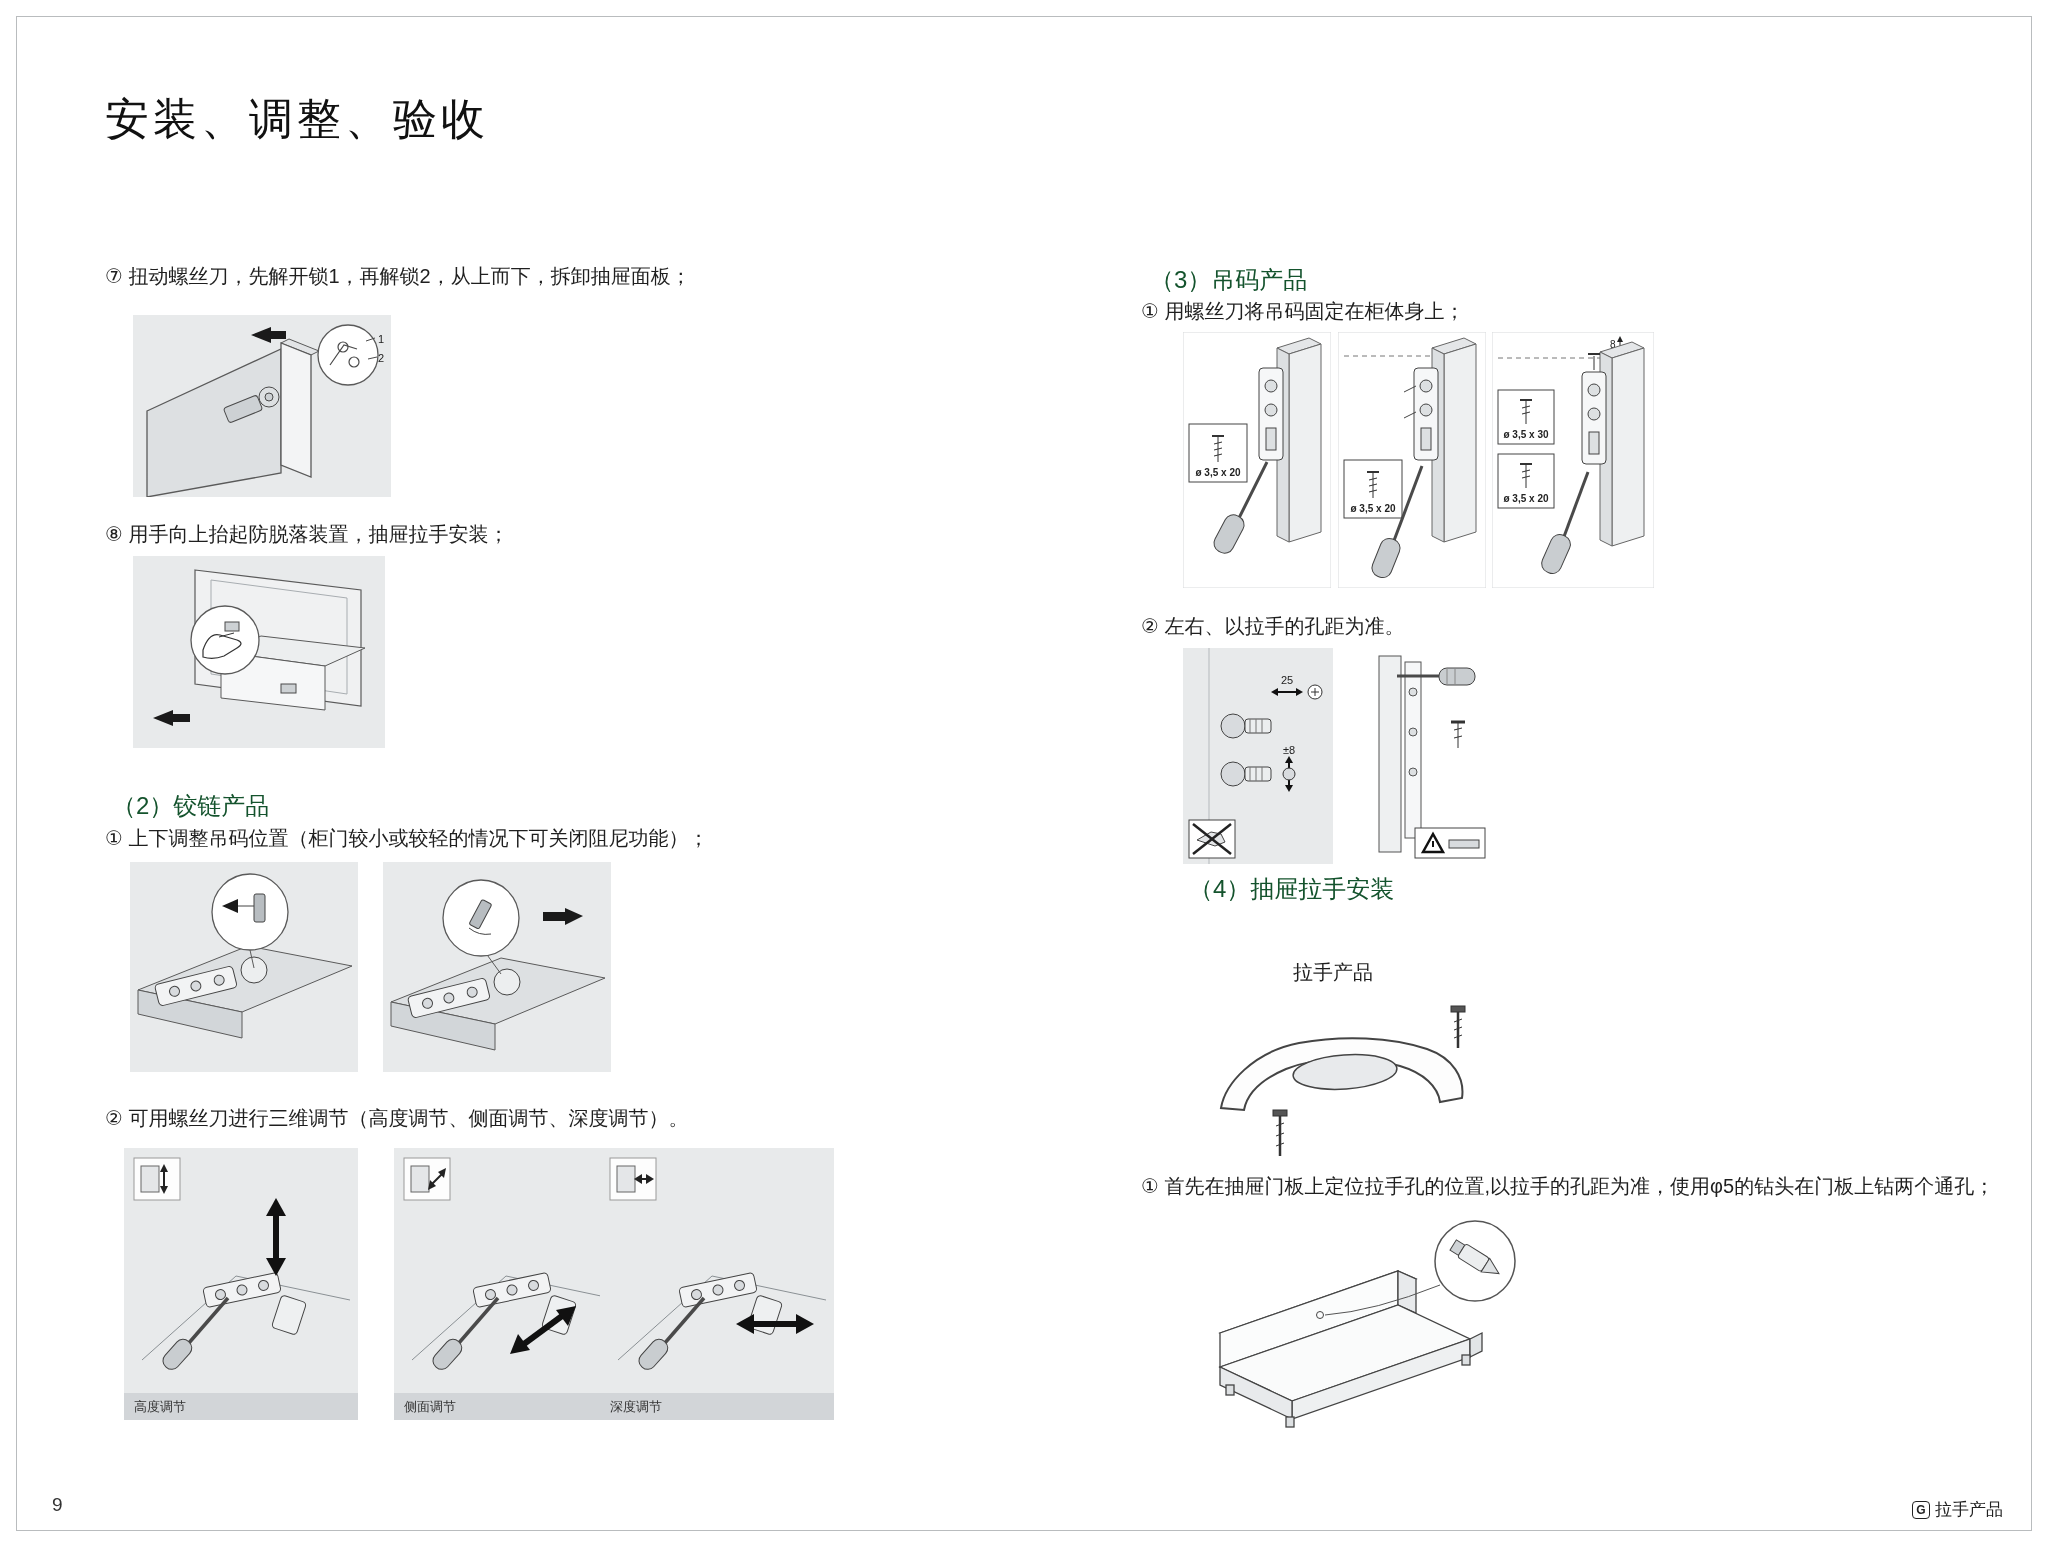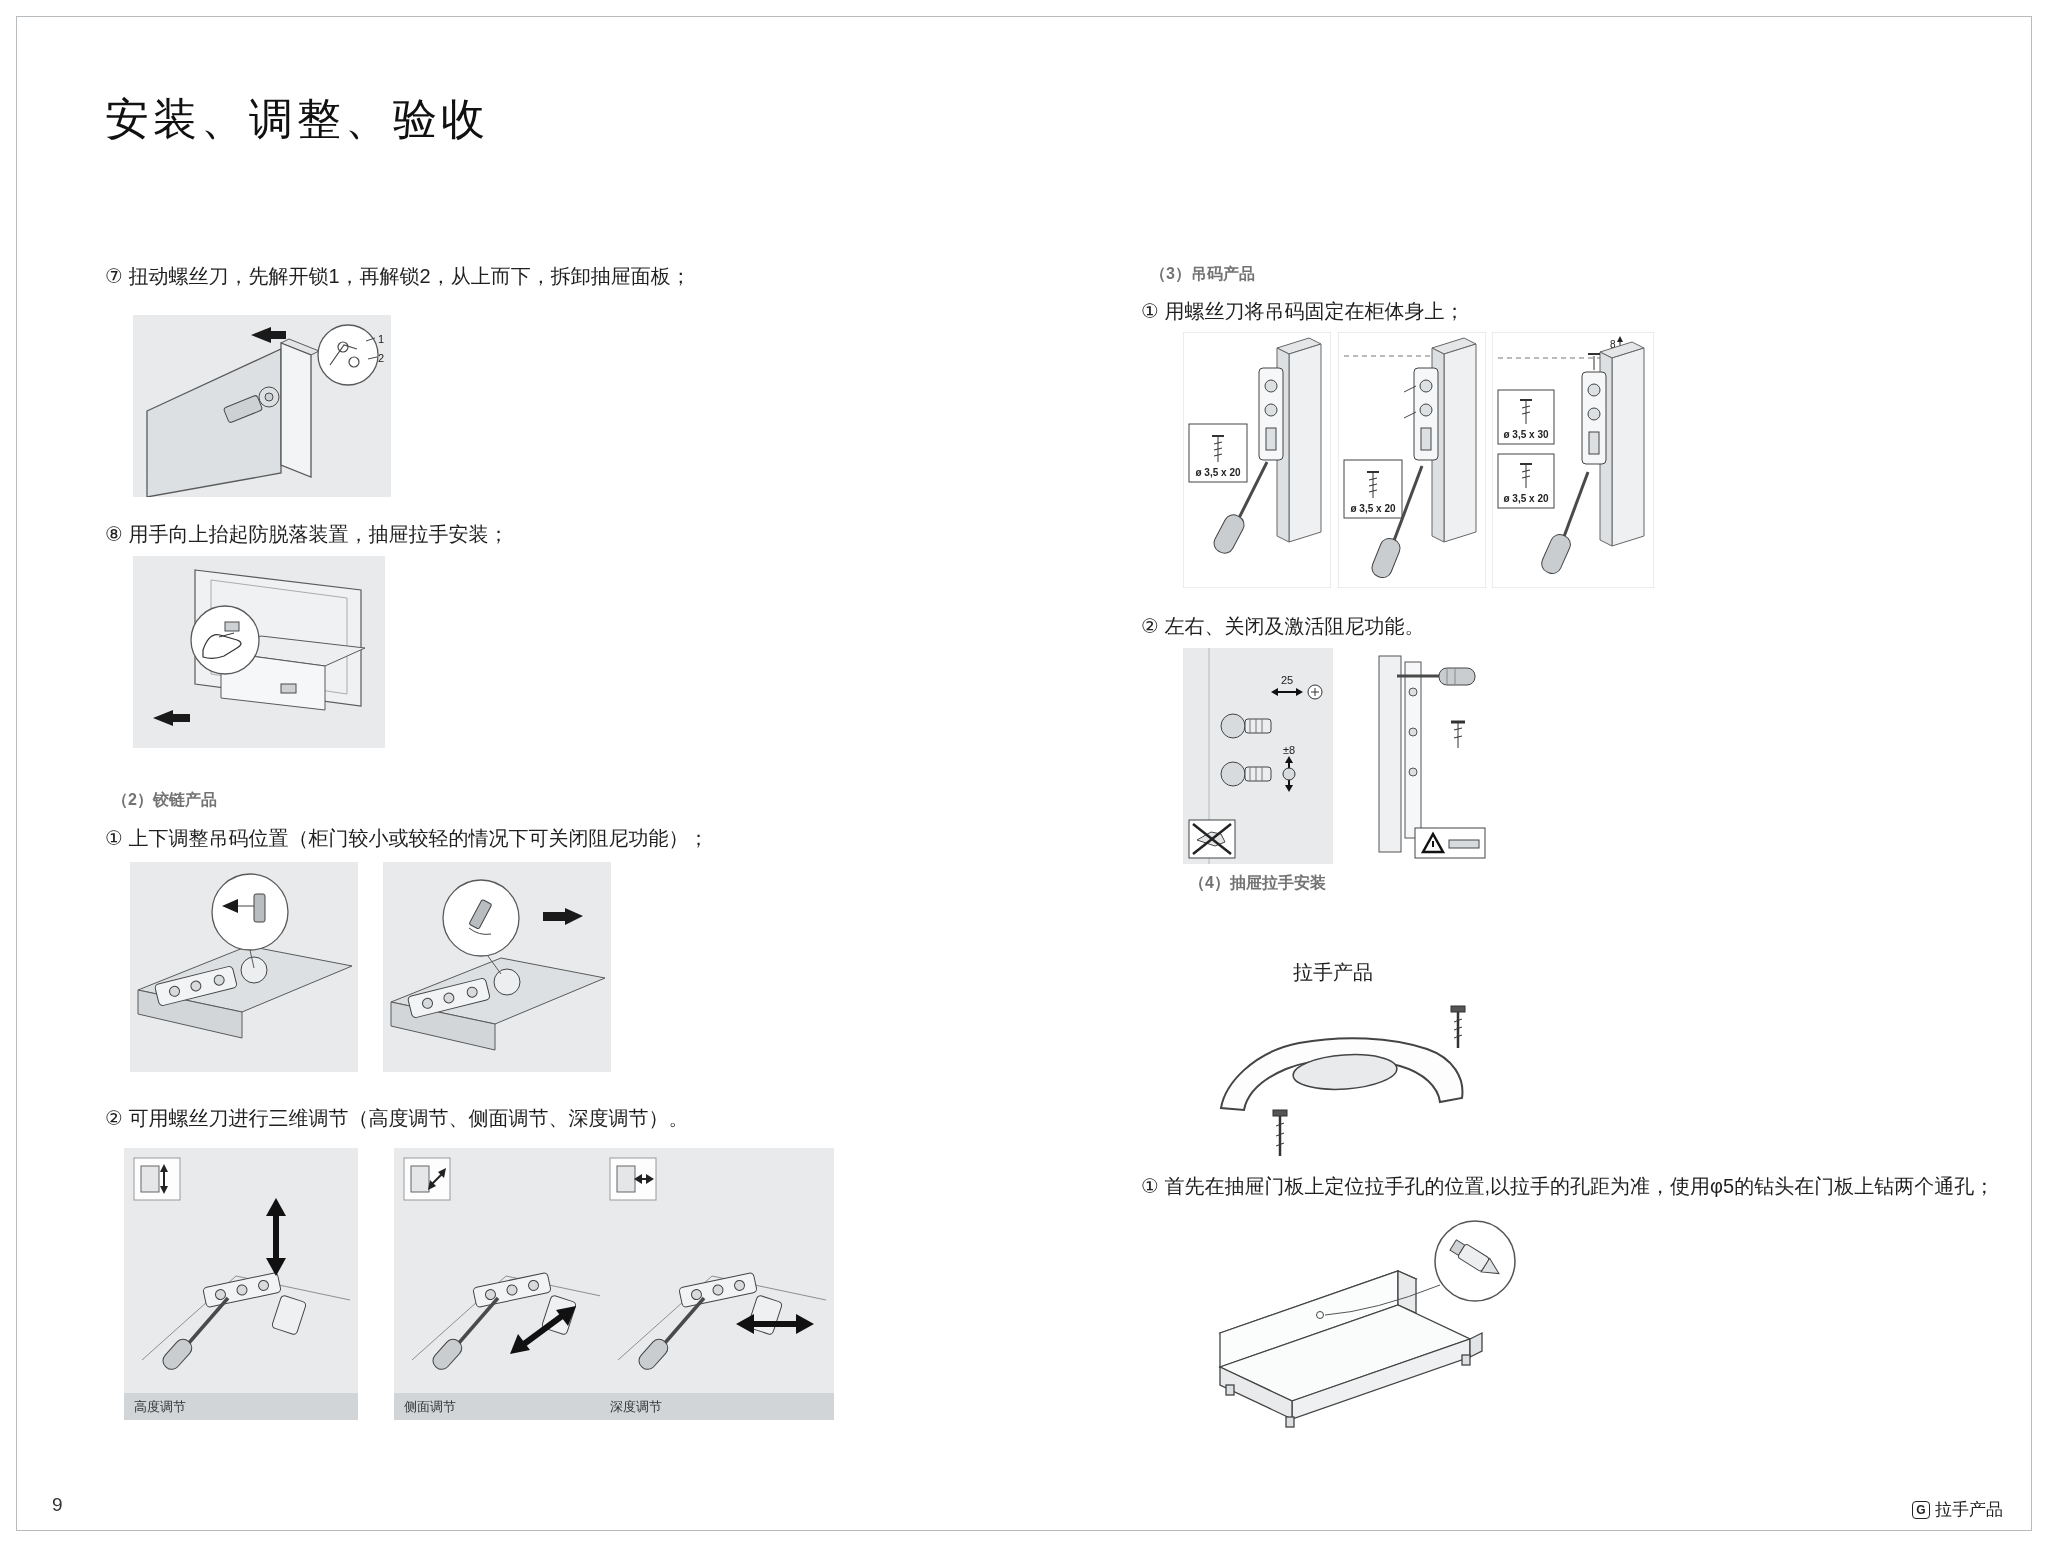--- a/index.html
+++ b/index.html
@@ -6,21 +6,21 @@
   html,body { background:#fff; }
   body {
     width:2048px; height:1547px; position:relative; overflow:hidden;
     font-family:"Liberation Sans","DejaVu Sans",sans-serif; color:#1a1a1a;
   }
   .frame { position:absolute; left:16px; top:16px; right:16px; bottom:16px;
            border:1px solid #b9bcbe; }
   .abs { position:absolute; }
   .title { font-size:44px; font-weight:400; letter-spacing:4px; color:#111; }
   .step { font-size:20px; line-height:1.45; color:#1f1f1f; }
-  .sec  { font-size:16px; color:#737373;font-weight:bold; }
+  .sec  { font-size:24px; color:#14532d; }
   .caption-label { font-size:13px; fill:#333; }
   figure { margin:0; line-height:0; }
   svg { display:block; }
   svg text { font-family:"Liberation Sans","DejaVu Sans",sans-serif; fill:#222; }
   .footer-num { font-size:19px; color:#333; }
   .brand { display:flex; align-items:center; gap:5px; font-size:17px; color:#222; }
   .logo-g { display:inline-flex; align-items:center; justify-content:center;
             width:18px; height:18px; border:1.5px solid #222; border-radius:4px;
             font-size:12px; font-weight:bold; }
 </style>
@@ -349,21 +349,21 @@
       </g>
       <text x="34" y="170" text-anchor="middle" font-size="10" font-weight="bold">ø 3,5 x 20</text>
     </g>
     <g>
       <line x1="70" y1="210" x2="96" y2="140" stroke="#4a4a4a" stroke-width="3"></line>
       <rect x="44" y="212" width="40" height="20" rx="9" fill="#c9cdd0" stroke="#444" transform="rotate(-66 64 222)"></rect>
     </g>
   </svg>
 </figure>
 
-<p class="abs step" style="left:1141px; top:612px; width:860px;">② 左右、关闭及激活阻尼功能。</p>
+<p class="abs step" style="left:1141px; top:612px; width:860px;">② 左右、以拉手的孔距为准。</p>
 
 <figure class="abs" style="left:1183px; top:648px;">
   <svg width="305" height="232" viewBox="0 0 305 232">
     <rect x="0" y="0" width="150" height="216" fill="#e8eaeb"></rect>
     <line x1="26" y1="0" x2="26" y2="216" stroke="#b5b9bc"></line>
     <g>
       <circle cx="50" cy="78" r="12" fill="#d8dbde" stroke="#444"></circle>
       <rect x="62" y="71" width="26" height="14" rx="3" fill="#eceeef" stroke="#444"></rect>
       <line x1="67" y1="71" x2="67" y2="85" stroke="#777"></line>
       <line x1="73" y1="71" x2="73" y2="85" stroke="#777"></line>

